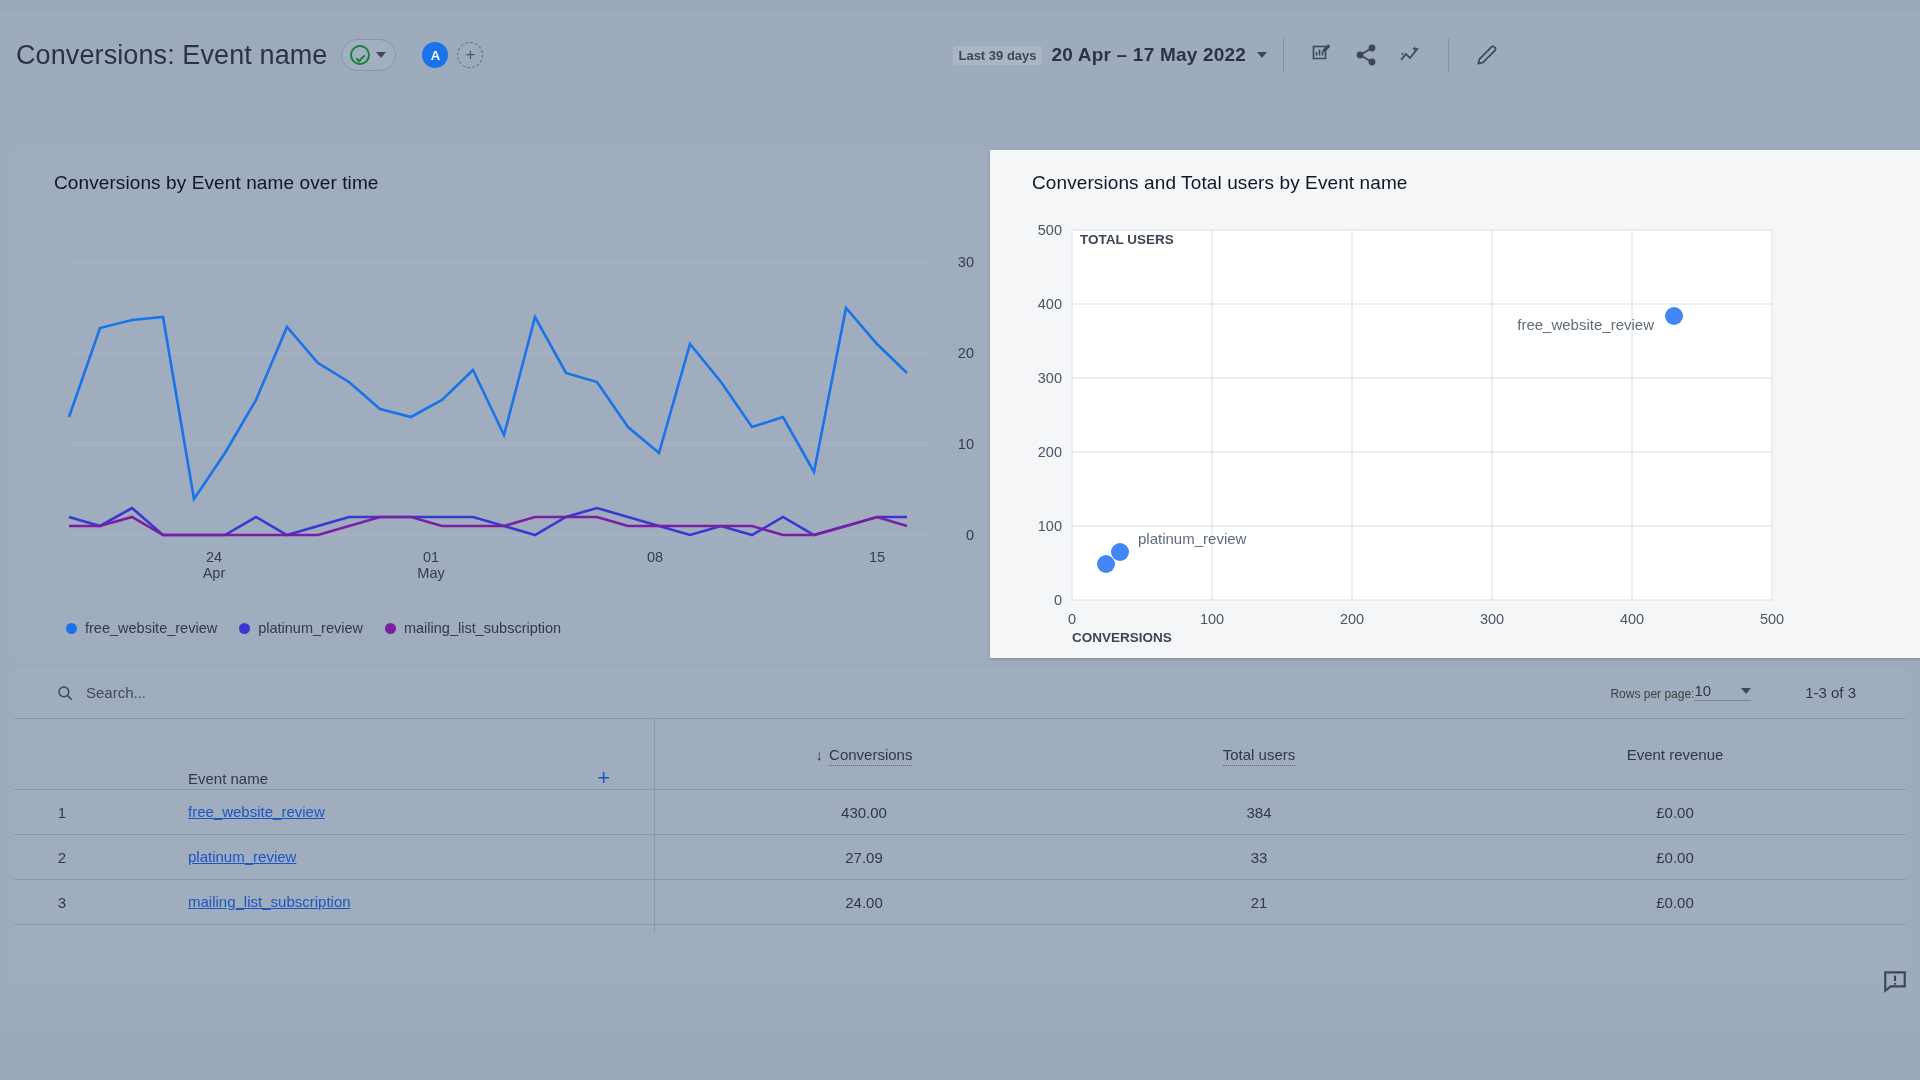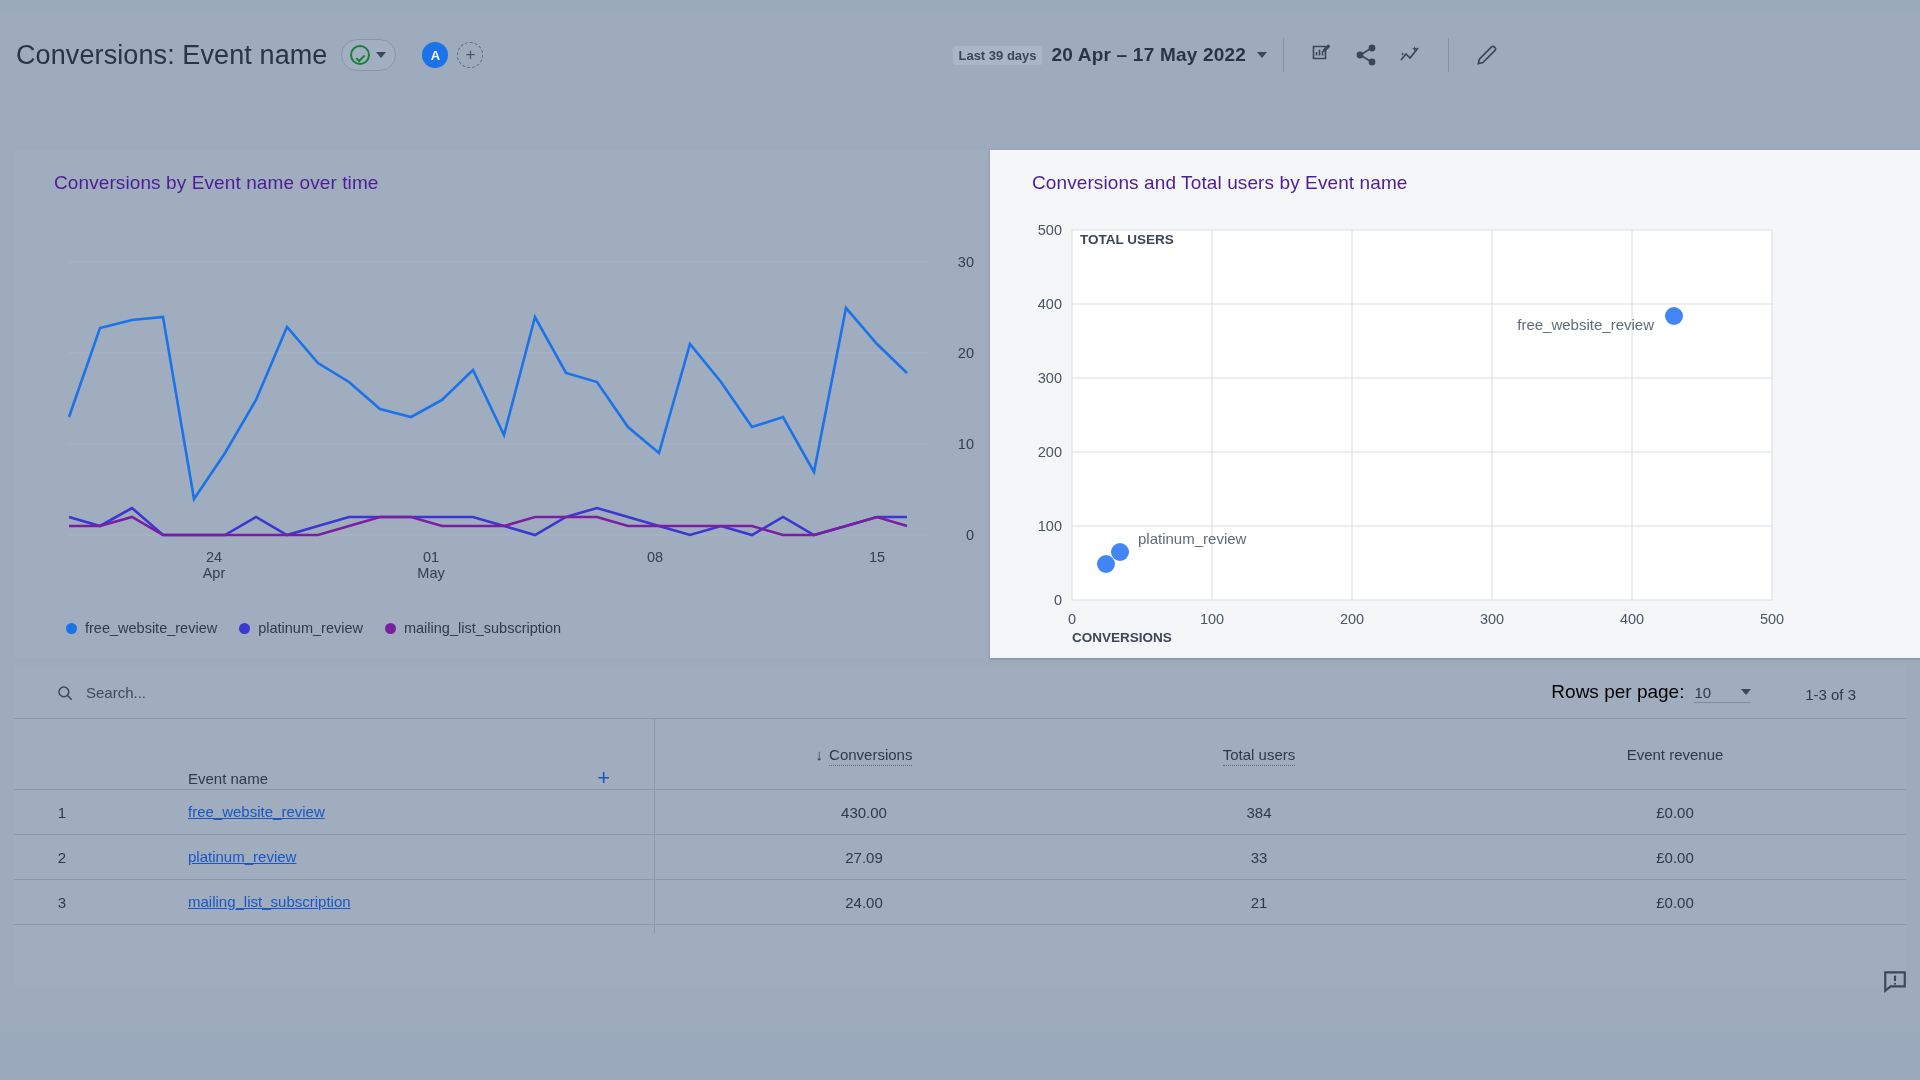--- a/index.html
+++ b/index.html
@@ -95,21 +95,21 @@
     width: 978px; height: 508px;
     background: rgba(255,255,255,0.03);
   }
   .card-right {
     position: absolute; left: 976px; top: 10px;
     width: 1032px; height: 508px;
     background: #f5f6f8;
     box-shadow: 0 1px 3px rgba(0,0,0,0.18);
   }
   .card-title {
-    font-size: 19px; color: #4c1d95; padding: 22px 0 0 40px;
+    font-size: 19px; color: #0f172a; padding: 22px 0 0 40px;
     letter-spacing: .1px;
   }
   .card-right .card-title { padding-left: 42px; }
 
   
   .line-chart-wrap {
     position: absolute; left: 0; top: 60px; width: 978px; height: 400px;
   }
   .chart-svg { display: block; }
   .legend {
@@ -133,21 +133,21 @@
     position: relative; height: 52px;
     border-bottom: 1px solid #8a98ab;
     display: flex; align-items: center;
   }
   .search-box { display: flex; align-items: center; gap: 12px; padding-left: 42px; }
   .search-input-txt { font-size: 15px; color: #3f4a5c; }
   .rows-ctrl {
     margin-left: auto; display: flex; align-items: flex-end;
     gap: 0; padding-right: 50px; padding-bottom: 2px;
   }
-  .rows-label { font-size: 19px; color: #000000; margin-right: 10px; }
+  .rows-label { font-size: 12px; color: #404040; }
   .rows-select {
     display: flex; align-items: center; gap: 30px;
     border-bottom: 1px solid #74footer; padding-bottom: 1px;
     border-bottom: 1px solid #7b8a9d;
   }
   .rows-value { font-size: 15px; color: #2f3949; }
   .rows-range { font-size: 15px; color: #2f3949; margin-left: 54px; }
   .vdivider {
     position: absolute; left: 640px; top: 0; width: 1px; height: 214px;
     background: #8a98ab;

